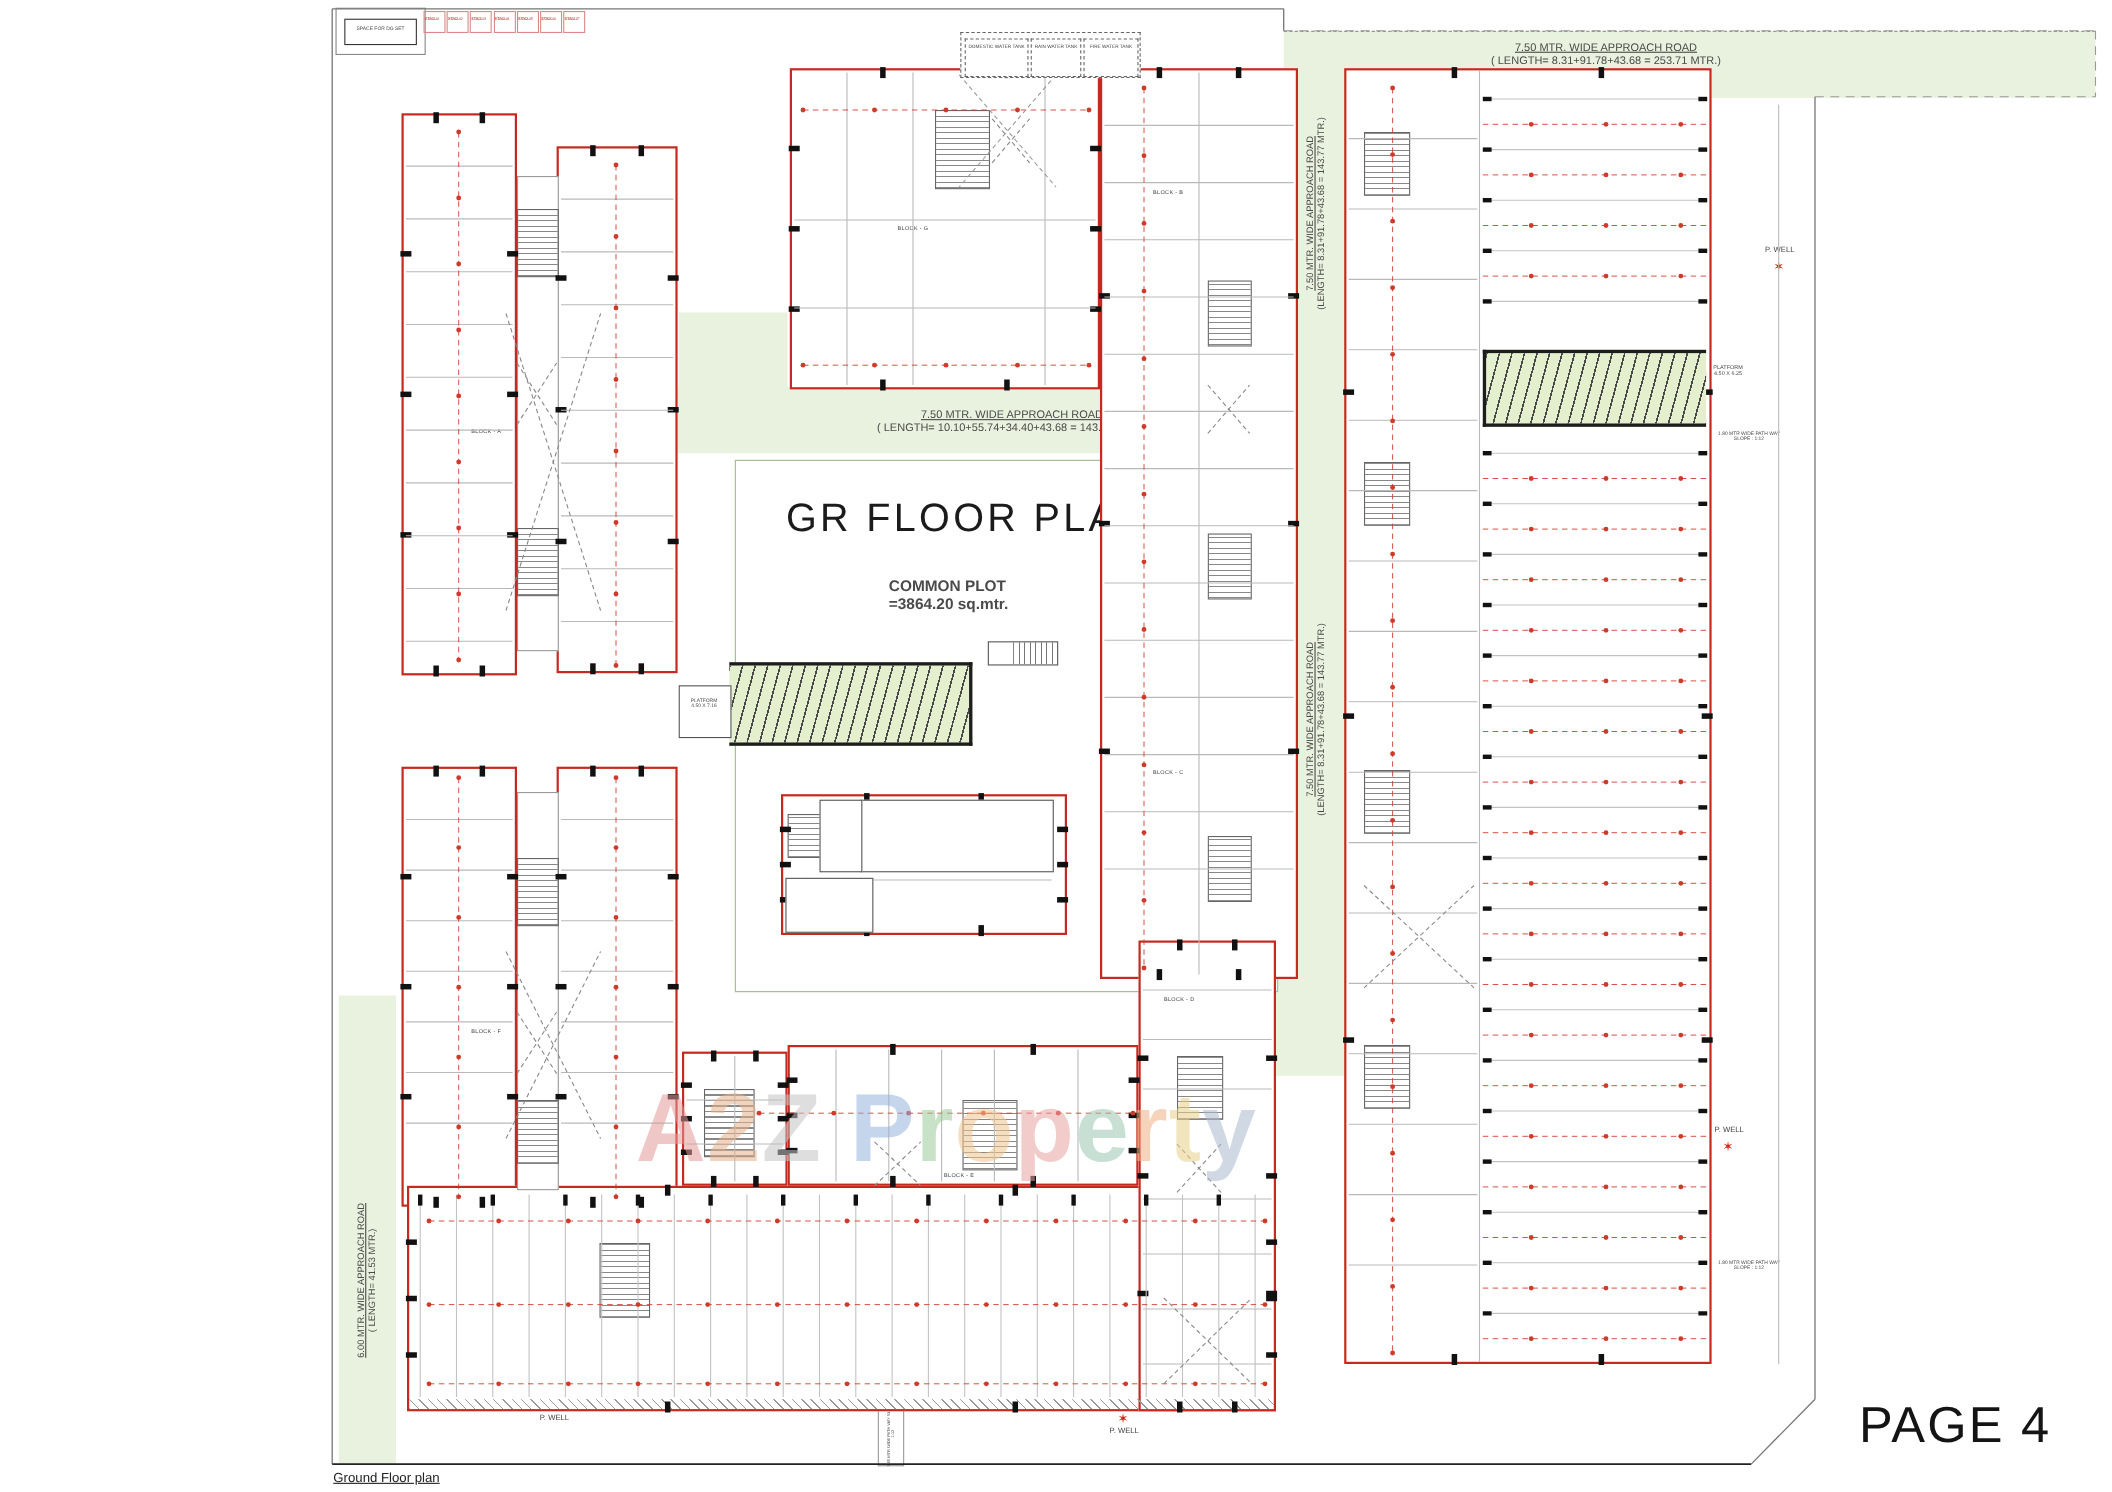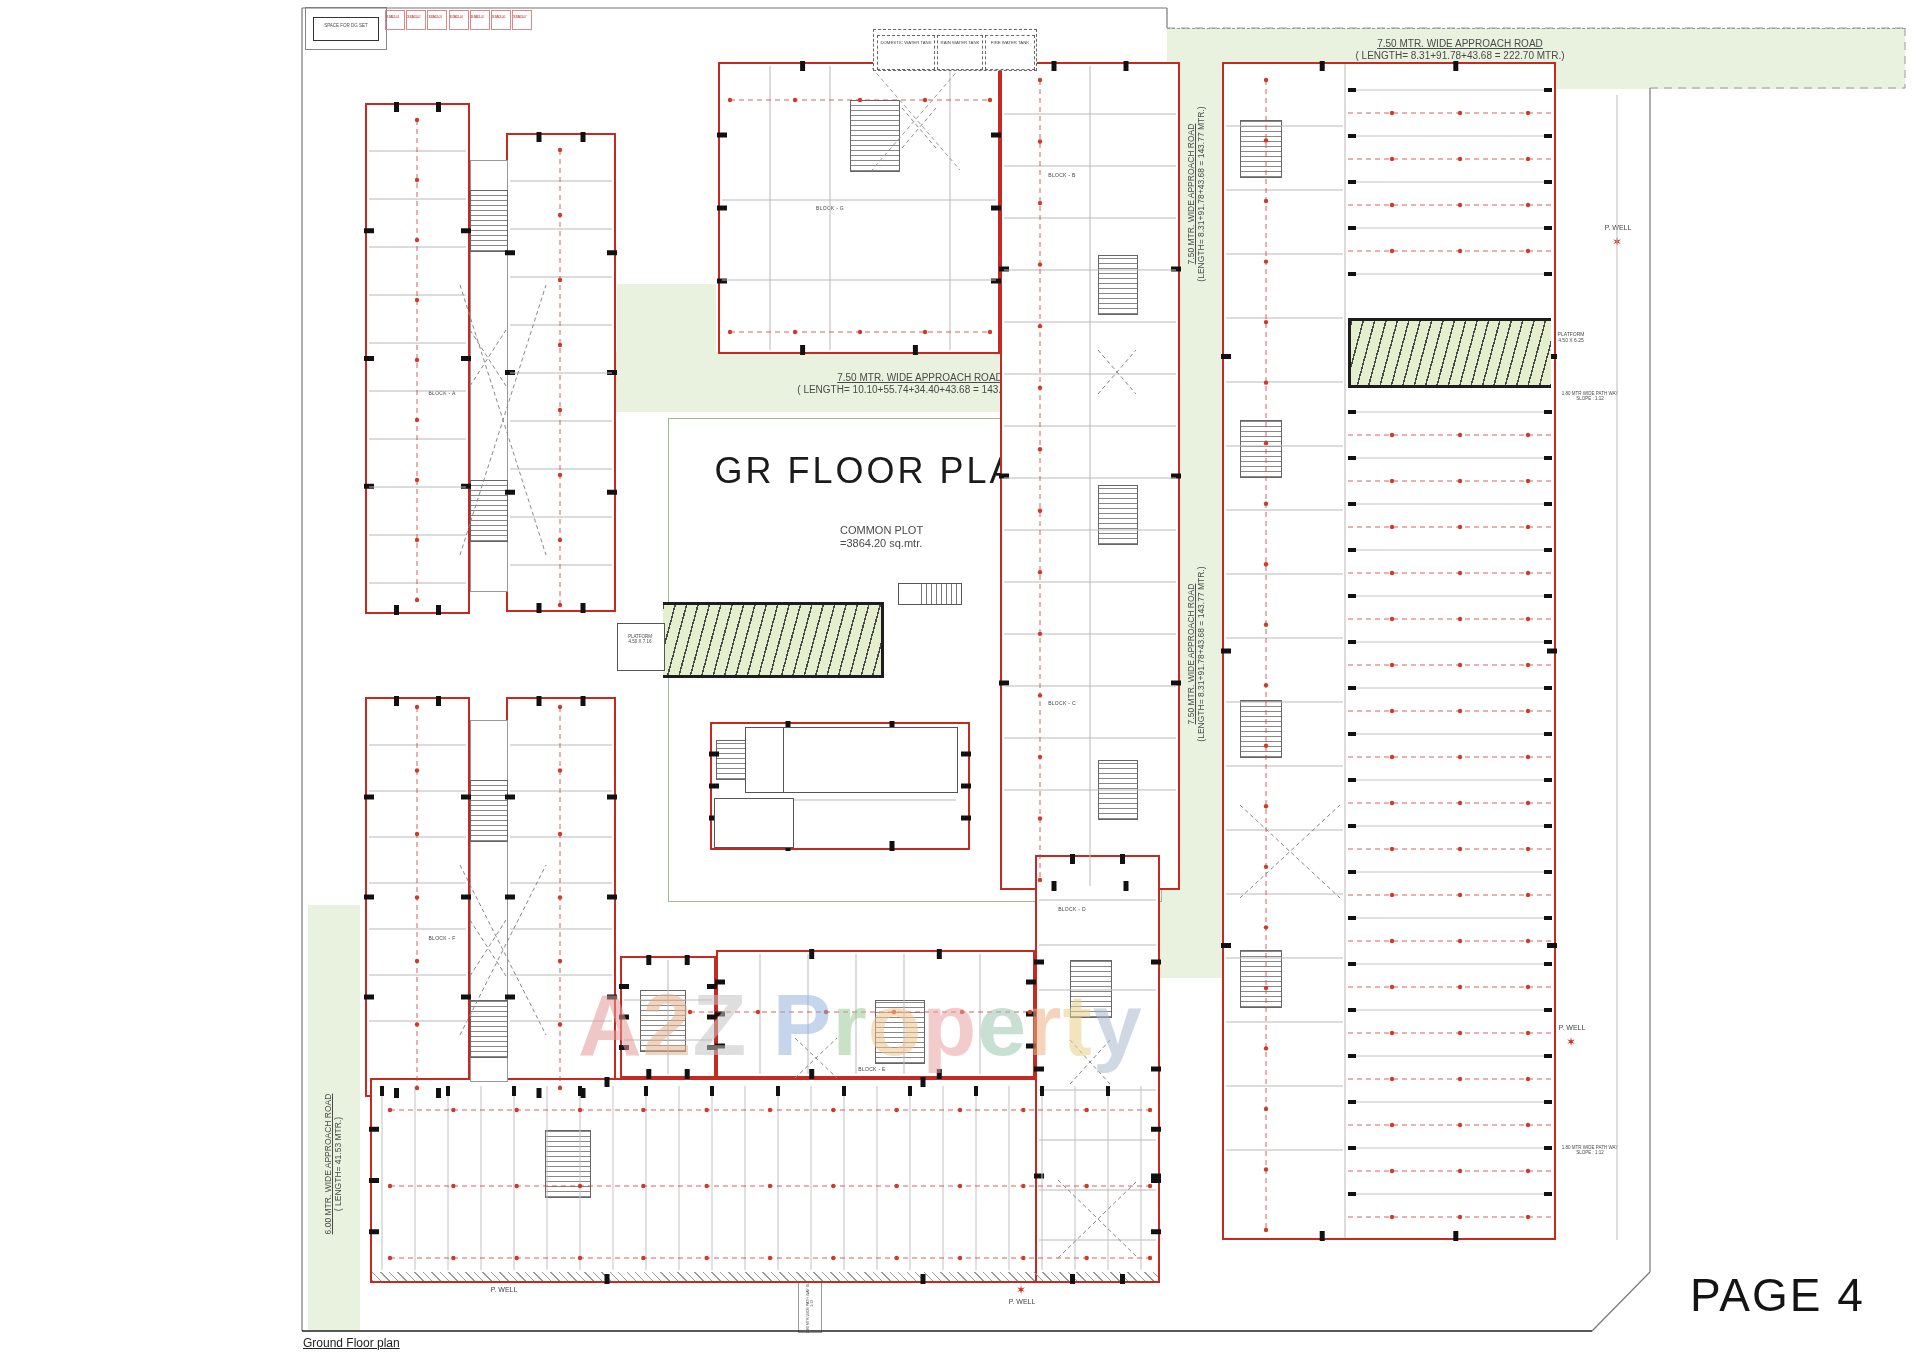--- a/index.html
+++ b/index.html
@@ -693,33 +693,33 @@
 
   <div class="grayrect" style="left:782px;top:727px;width:174px;height:64px;border-width:1.5px;z-index:31;"></div>
   <div class="grayrect" style="left:745px;top:727px;width:37px;height:64px;z-index:31;"></div>
   <div class="grayrect" style="left:714px;top:798px;width:78px;height:48px;z-index:31;"></div>
   <div class="grayrect" style="left:898px;top:583px;width:64px;height:22px;z-index:31;background:repeating-linear-gradient(90deg,#777 0 1px,rgba(0,0,0,0) 1px 5px) content-box;padding-left:22px;box-sizing:border-box;"></div>
 
   <div class="lbls">
 
     <div class="lbl ctr" style="left:690px;top:450px;width:380px;font-size:36px;letter-spacing:3px;color:#1b1b1b;">GR FLOOR PLAN</div>
 
-    <div class="lbl" style="left:840px;top:524px;font-size:11px;">
+    <div class="lbl" style="left:808px;top:524px;font-size:14px;font-weight:bold;">
       <div>COMMON PLOT</div>
       <div>=3864.20 sq.mtr.</div>
     </div>
 
     <div class="lbl ctr" style="left:700px;top:372px;width:440px;font-size:10px;">
       <div class="u">7.50 MTR. WIDE APPROACH ROAD</div>
       <div>( LENGTH= 10.10+55.74+34.40+43.68 = 143.92 MTR.)</div>
     </div>
 
     <div class="lbl ctr" style="left:1280px;top:38px;width:360px;font-size:10px;">
       <div class="u">7.50 MTR. WIDE APPROACH ROAD</div>
-      <div>( LENGTH= 8.31+91.78+43.68 = 222.70 MTR.)</div>
+      <div>( LENGTH= 8.31+91.78+43.68 = 253.71 MTR.)</div>
     </div>
 
     <div class="lbl ctr rot" style="left:1066px;top:184px;width:260px;font-size:8.5px;">
       <div class="u">7.50 MTR. WIDE APPROACH ROAD</div>
       <div>(LENGTH= 8.31+91.78+43.68 = 143.77 MTR.)</div>
     </div>
 
     <div class="lbl ctr rot" style="left:1066px;top:644px;width:260px;font-size:8.5px;">
       <div class="u">7.50 MTR. WIDE APPROACH ROAD</div>
       <div>(LENGTH= 8.31+91.78+43.68 = 143.77 MTR.)</div>

